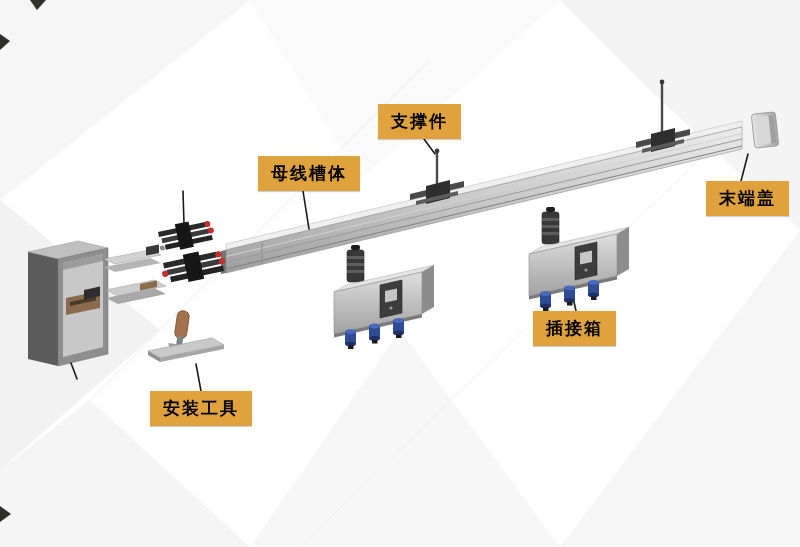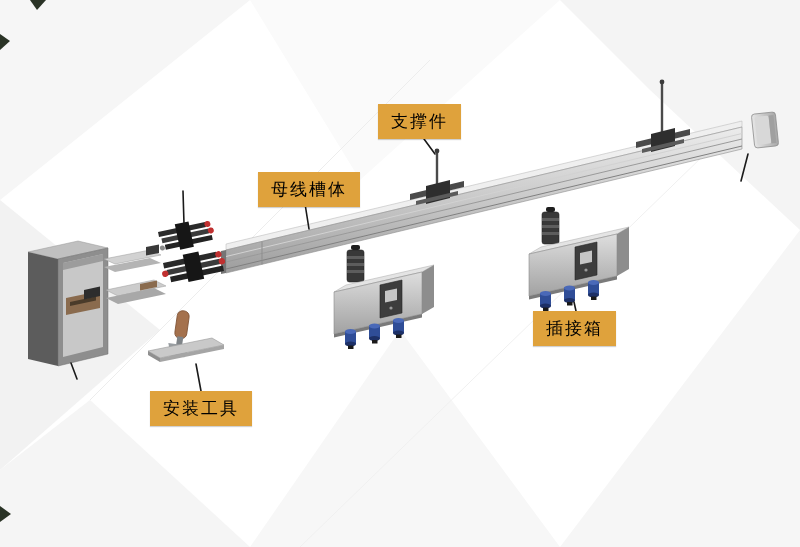--- a/index.html
+++ b/index.html
@@ -7,21 +7,21 @@
               font-family:"Liberation Sans", sans-serif; }
   .diagram { position:relative; width:800px; height:547px; background:#ffffff; }
   svg.scene { position:absolute; left:0; top:0; }
   .label {
     position:absolute;
     height:35px;
     display:flex; align-items:center;
     padding:8px 13px;
     background:var(--label-bg,#dfa23c);
     color:var(--label-text,#000);
-    font-weight:400;
+    font-weight:700;
     font-size:17px;
     letter-spacing:2px;
     white-space:nowrap;
     box-shadow:0 1px 1px rgba(0,0,0,0.18);
   }
 </style>
 </head>
 <body>
 
 <div class="diagram">
@@ -175,17 +175,18 @@
       <line x1="183" y1="191" x2="184" y2="224"></line>
       <line x1="303" y1="191" x2="309" y2="229"></line>
       <line x1="741" y1="181" x2="748" y2="154"></line>
       <line x1="77" y1="379" x2="71" y2="363"></line>
       <line x1="201" y1="391" x2="196" y2="364"></line>
       <line x1="576" y1="311" x2="574" y2="302"></line>
     </g>
   </svg>
 
   <div class="label" style="left:378px;top:104px">支撑件</div>
-  <div class="label" style="left:258px;top:172px">母线槽体</div>
+  <div class="label" style="left:258px;top:156px">母线槽体</div>
+  <div class="label" style="left:706px;top:181px">末端盖</div>
   <div class="label" style="left:150px;top:391px">安装工具</div>
   <div class="label" style="left:533px;top:311px">插接箱</div>
 
 </div>
 
 </body></html>

